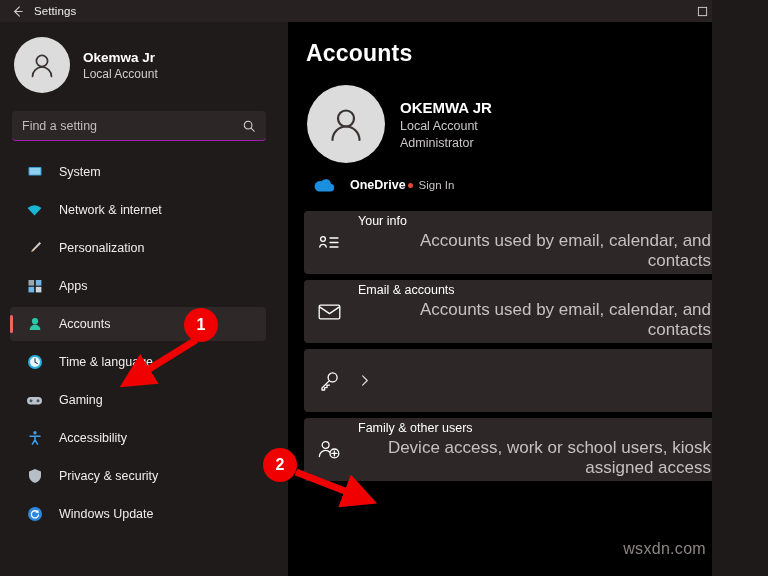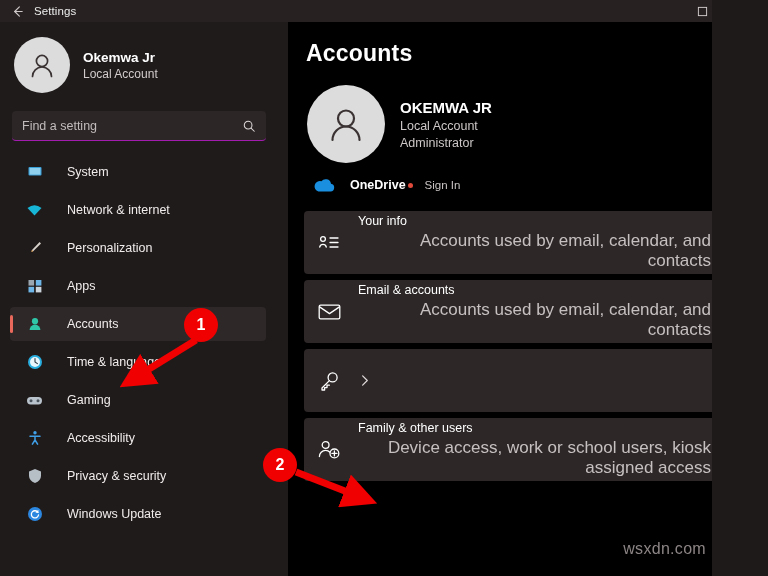--- a/index.html
+++ b/index.html
@@ -79,21 +79,21 @@
     font-family: "Liberation Sans", sans-serif;
   }
   .searchbox input::placeholder { color: #c3bcbc; }
   .search-ico { color: #ded8d8; display: flex; align-items: center; }
 
   .navlist { margin-top: 14px; padding: 0 22px 0 10px; }
   .navitem {
     position: relative;
     height: 34px;
     display: flex; align-items: center;
-    gap: 24px;
+    gap: 16px;
     padding-left: 16px;
     border-radius: 4px;
     margin-bottom: 4px;
   }
   .navitem.active { background: #2e2828; }
   .navitem.active::before {
     content: ""; position: absolute;
     left: 0; top: 8px;
     width: 3px; height: 18px;
     background: #e8695c; border-radius: 2px;
@@ -134,21 +134,21 @@
 
   .onedrive {
     display: flex; align-items: center;
     gap: 14px; padding: 10px 0 0 8px;
   }
   .od-ico { width: 24px; height: 24px; display:flex; align-items:center; justify-content:center; }
   .od-txt { display: flex; gap: 2px; }
   .od-name { font-size: 12.5px; font-weight: bold; color: #ffffff; }
   .od-sub {
     font-size: 11.5px; color: #c9c3c3;
-    display: flex; align-items: center; gap: 12px;
+    display: flex; align-items: center; gap: 6px;
   }
   .od-dot { width: 5px; height: 5px; border-radius: 50%; background: #e04a3a; }
 
   .cards { margin-top: 14px; display: flex; flex-direction: column; gap: 6px; }
   .card {
     height: 63px;
     background: #2d2727;
     border-radius: 4px;
     display: flex; align-items: center;
     padding: 0 14px 0 12px;

